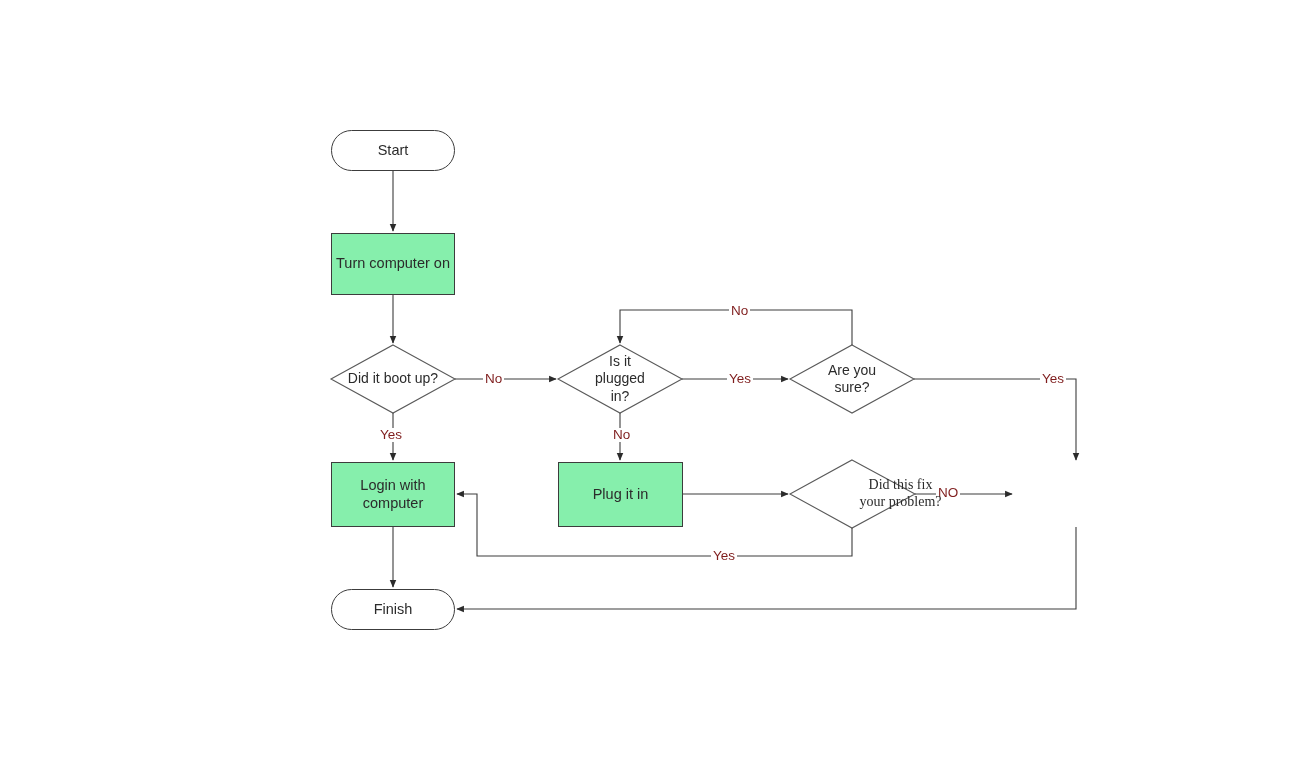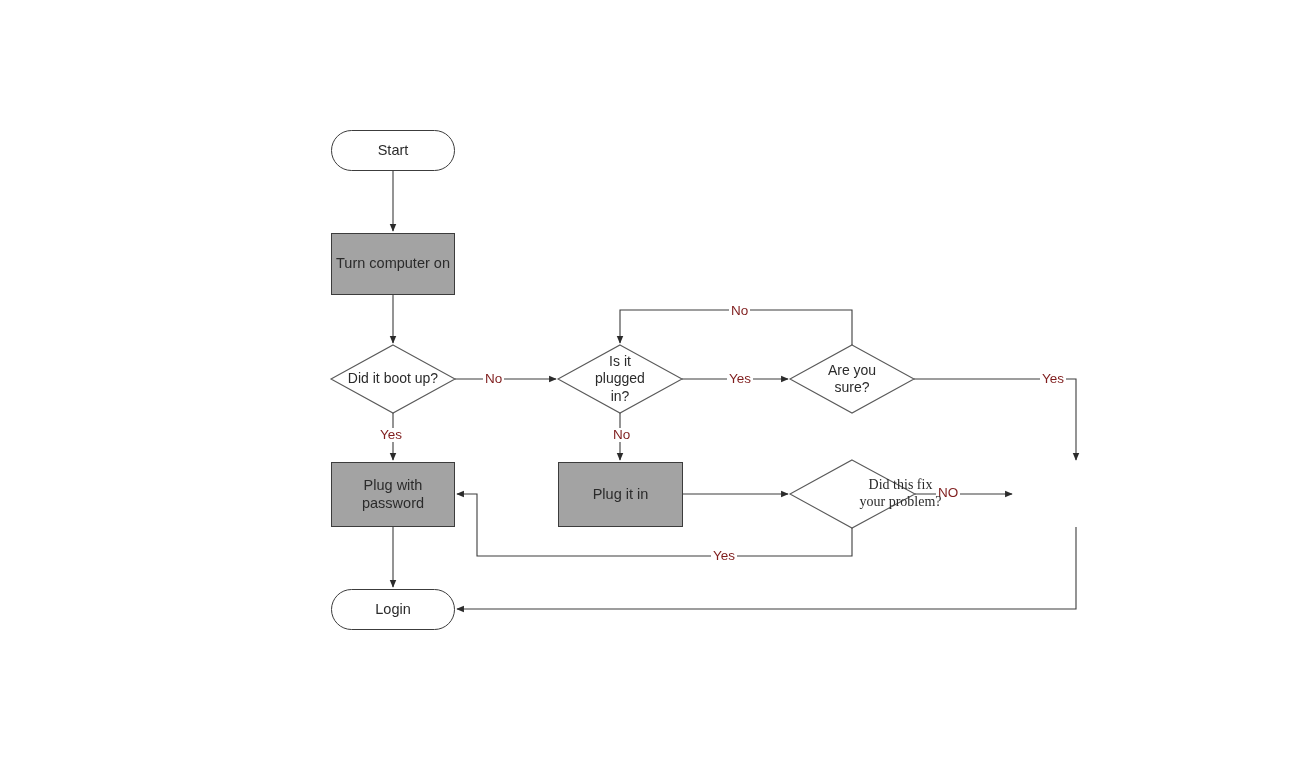--- a/index.html
+++ b/index.html
@@ -32,21 +32,21 @@
     box-sizing: border-box;
     display: flex;
     align-items: center;
     justify-content: center;
     text-align: center;
     line-height: 1.22;
     color: #2b2b2b;
   }
   .node-process {
     border: 1px solid #3c3c3c;
-    background: #a3a3a3;
+    background: #86efac;
     font-size: 14.5px;
   }
   .node-terminator {
     border: 1px solid #3c3c3c;
     background: #ffffff;
     border-radius: 22px;
     font-size: 14.5px;
   }
   .node-decision {
     background: transparent;
@@ -145,34 +145,34 @@
 
   <div class="node node-decision" style="left:558px; top:345px; width:124px; height:68px;">
     <span class="dec-label" style="white-space:normal; width:62px;">Is it plugged in?</span>
   </div>
 
   <div class="node node-decision" style="left:790px; top:345px; width:124px; height:68px;">
     <span class="dec-label" style="white-space:normal; width:76px;">Are you sure?</span>
   </div>
 
   <div class="node node-process" style="left:331px; top:462px; width:124px; height:65px;">
-    <span>Plug with password</span>
+    <span>Login with computer</span>
   </div>
 
   <div class="node node-process" style="left:558px; top:462px; width:125px; height:65px;text-align:center;">
     <span>Plug it in</span>
   </div>
 
   <div class="node node-decision" style="left:838px; top:460px; width:125px; height:68px;font-family:Liberation Serif, serif;">
     <span class="dec-label" style="white-space:normal; width:86px; line-height:1.18;">Did this fix your problem?</span>
   </div>
 
 
   <div class="node node-terminator" style="left:331px; top:589px; width:124px; height:41px;">
-    <span>Login</span>
+    <span>Finish</span>
   </div>
 
   <span class="edge-label" style="left:483px; top:372px;">No</span>
 
   <span class="edge-label" style="left:378px; top:428px;">Yes</span>
 
   <span class="edge-label" style="left:727px; top:372px;">Yes</span>
 
   <span class="edge-label" style="left:611px; top:428px;">No</span>
 

